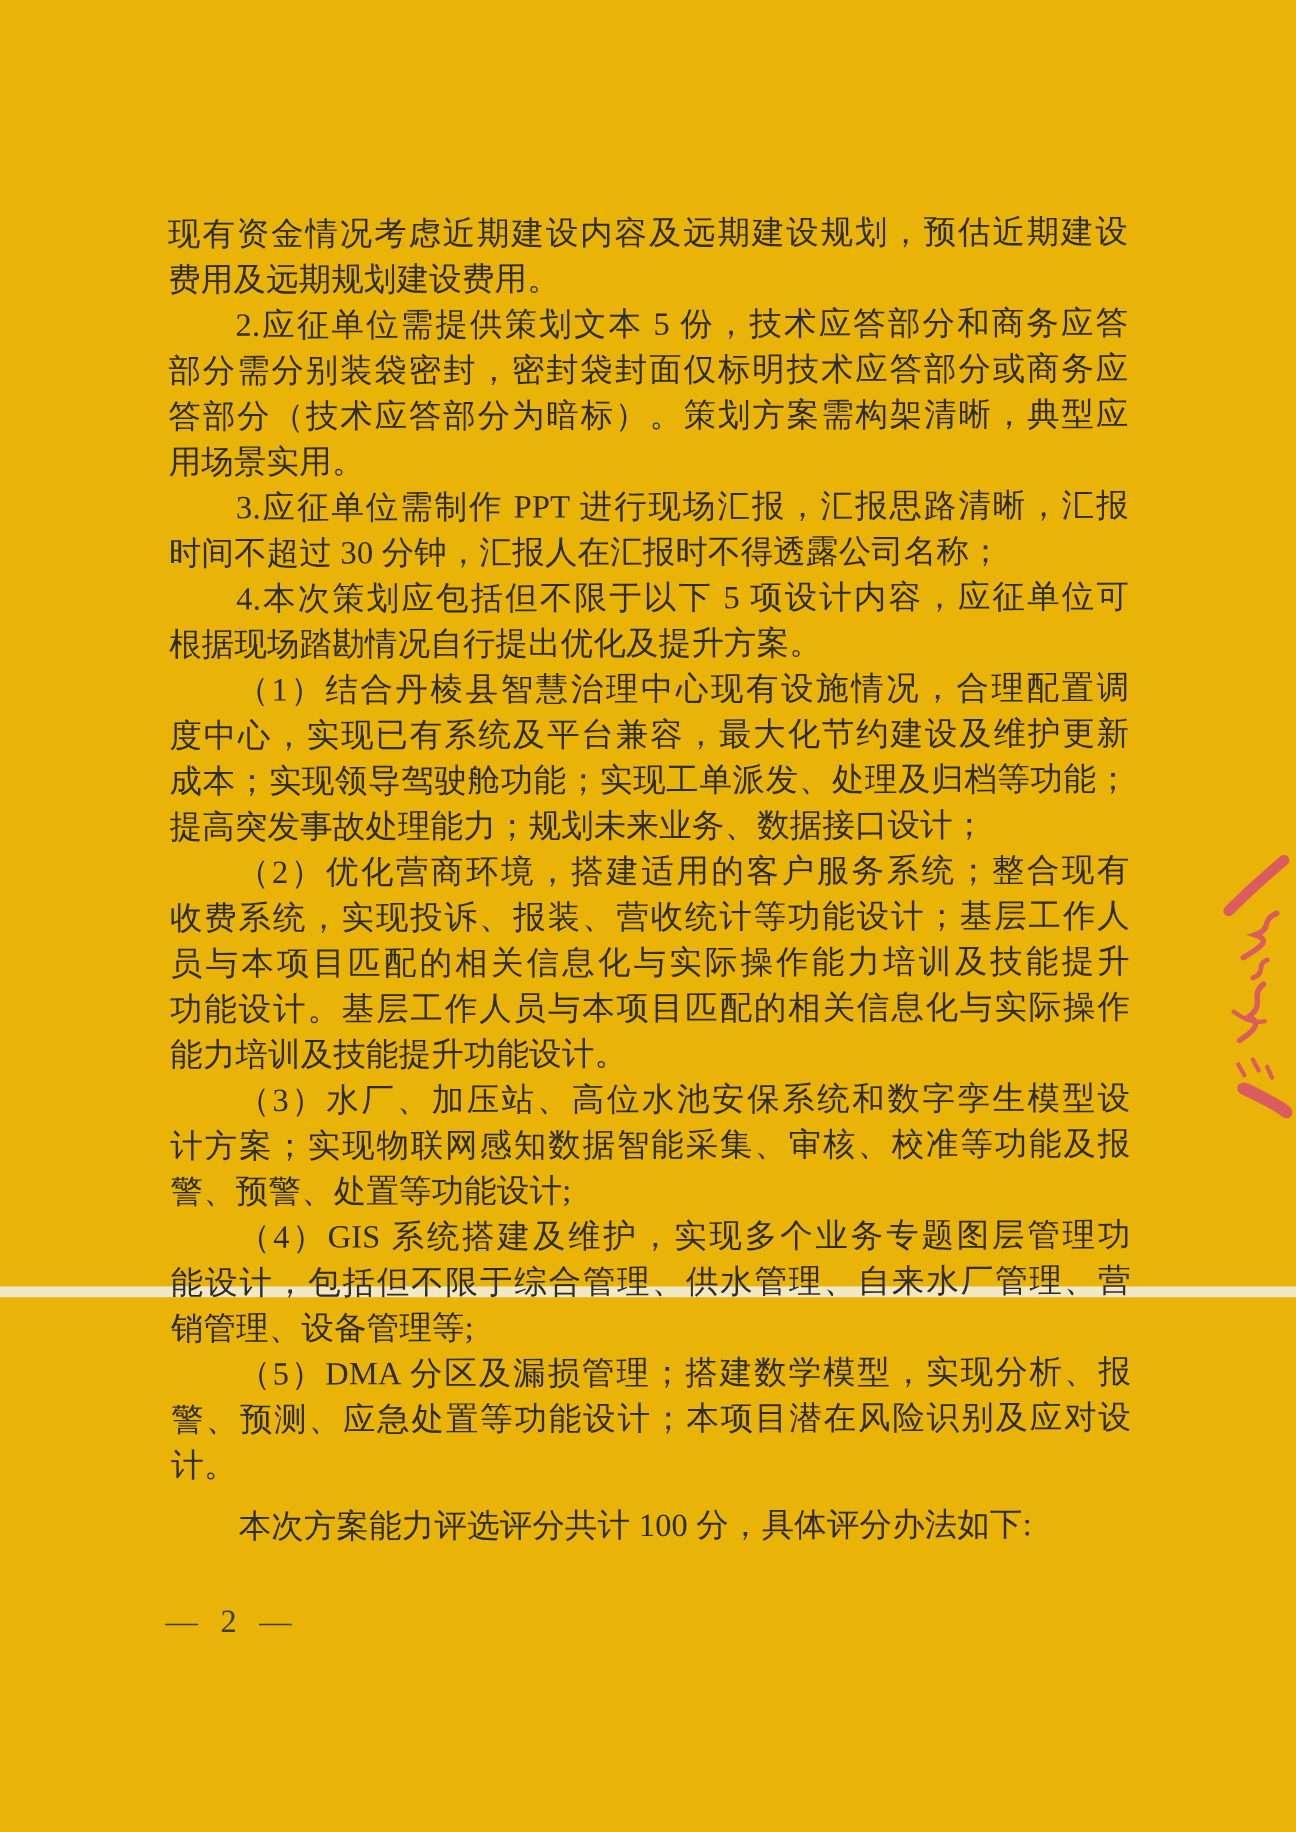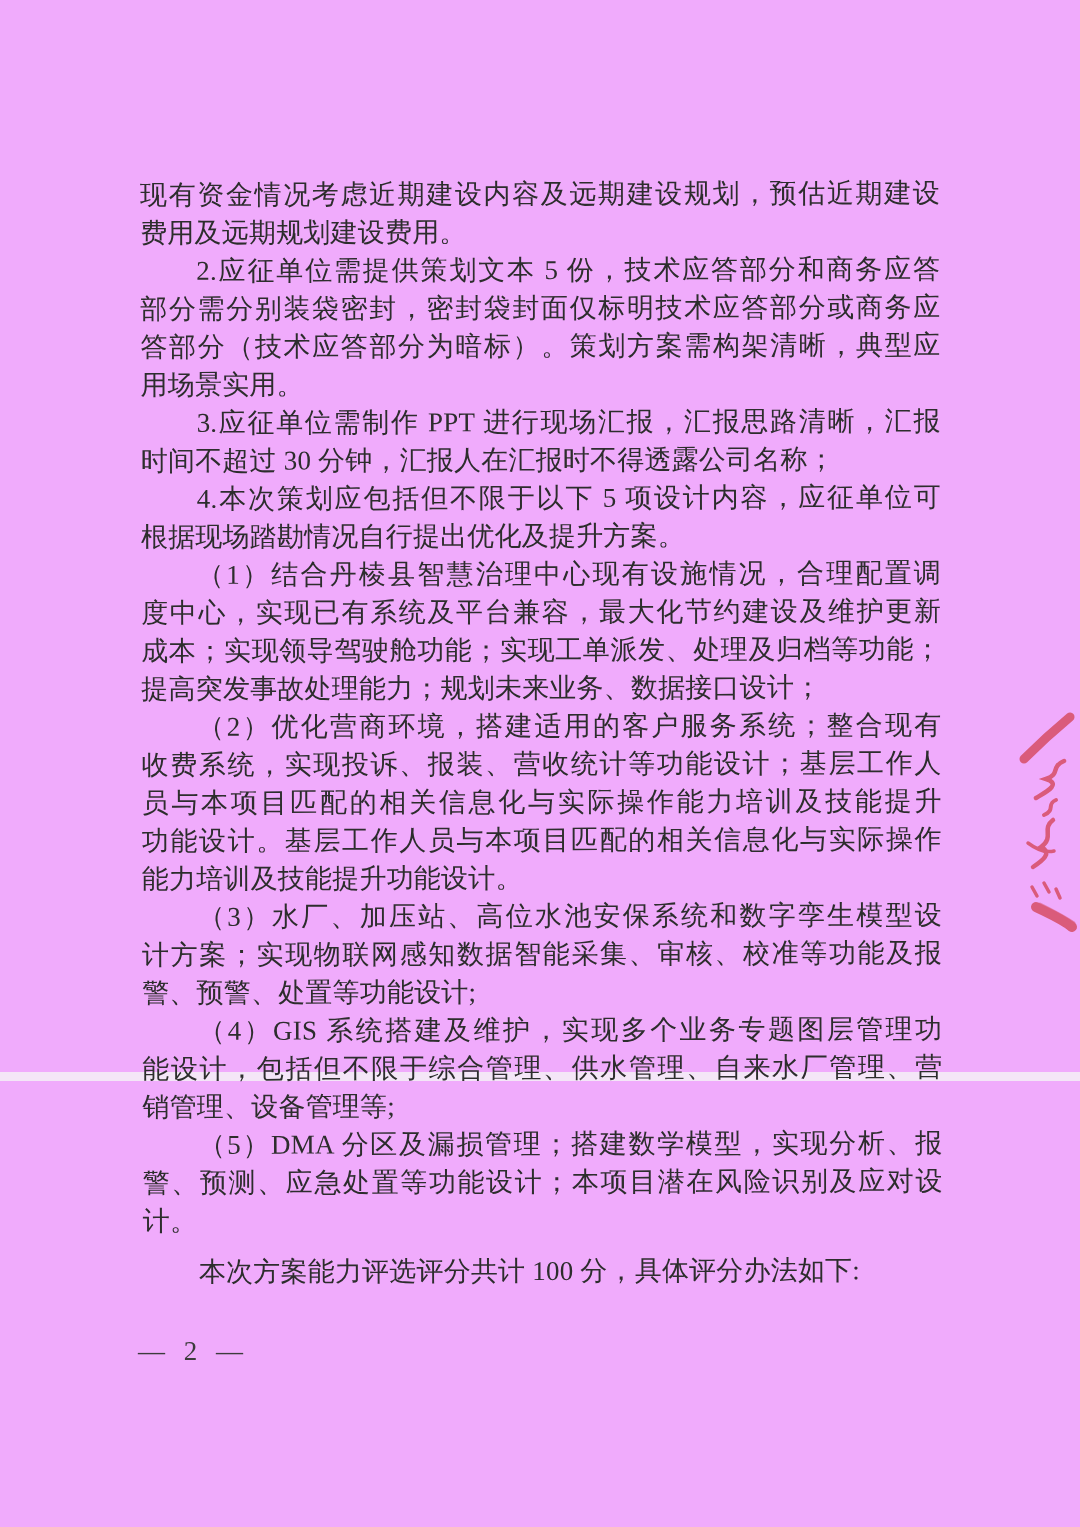--- a/index.html
+++ b/index.html
@@ -10,21 +10,21 @@
     width: 1080px;
     height: 1527px;
     background: #ffffff;
     overflow: hidden;
     position: relative;
     font-family: "Liberation Serif", "DejaVu Serif", serif;
   }
   .page {
     position: absolute;
     inset: 0;
-    background: #f0abfc;
+    background: #eab308;
   }
   
   .scan-band {
     position: absolute;
     left: 0;
     top: 1072px;
     width: 100%;
     height: 9px;
     background: #f5f5f5;
     opacity: 0.8;

